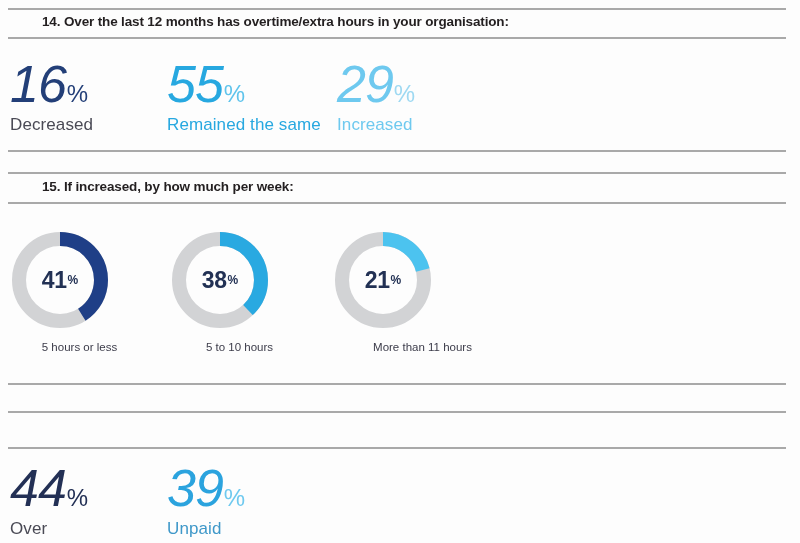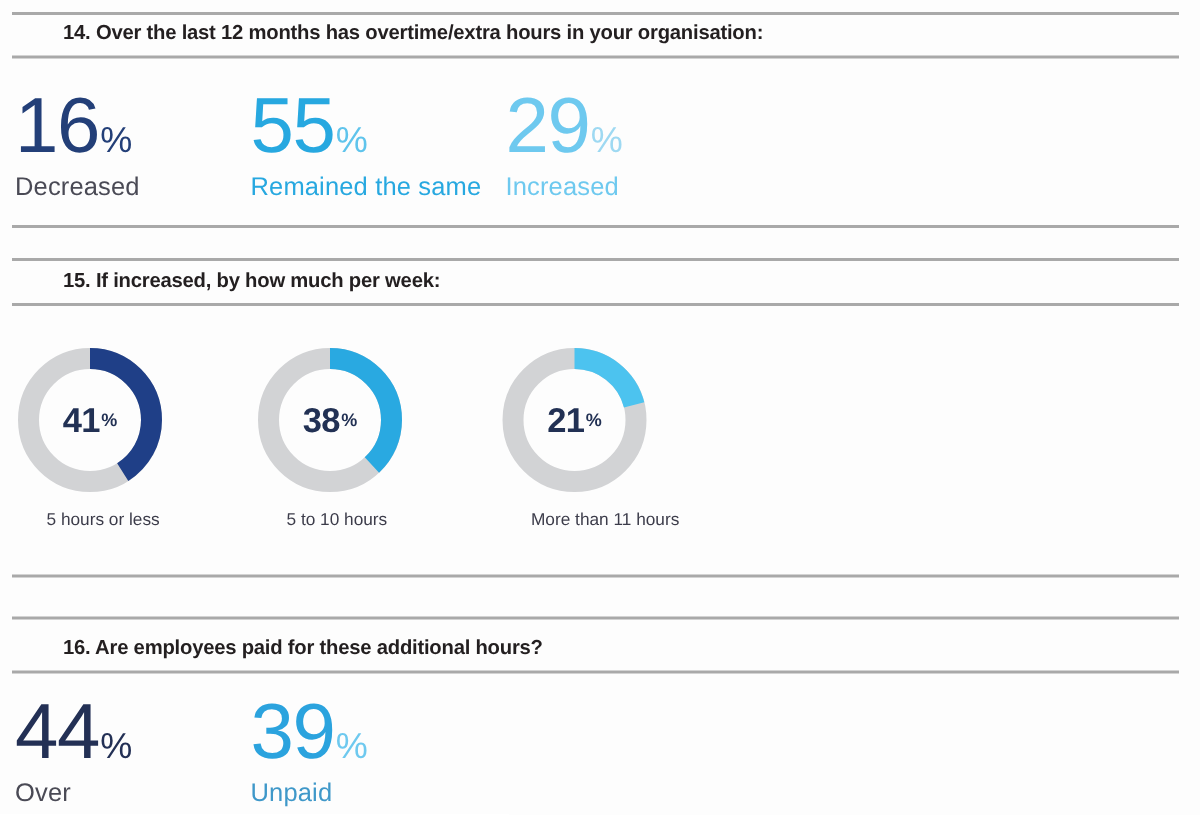--- a/index.html
+++ b/index.html
@@ -47,20 +47,21 @@
     position: absolute;
     white-space: nowrap;
   }
   .stat .big {
     font-size: 52px;
     font-weight: 300;
     line-height: 52px;
     letter-spacing: -1px;
     display: inline-block;
     vertical-align: baseline;
+    font-style: italic;
   }
   .stat .pct {
     font-size: 24px;
     font-weight: 300;
     display: inline-block;
     vertical-align: baseline;
     margin-left: 1px;
   }
   .stat .caption {
     display: block;
@@ -75,21 +76,21 @@
   .c-blue   { color: #27a8e0; }
   .c-blue-l { color: #5fc4ec; }
   .c-sky    { color: #6ec9ef; }
   .c-sky-l  { color: #9ed9f2; }
   .c-grey   { color: #4a4a55; }
 
   
   .donut-wrap {
     position: absolute;
     width: 120px;
-    text-align: left;
+    text-align: center;
   }
   .donut {
     position: relative;
     width: 104px;
     height: 104px;
   }
   .donut svg {
     display: block;
     width: 104px;
     height: 104px;
@@ -193,21 +194,20 @@
         <span class="dnum">21</span>
           <span class="dpct">%</span>
       </div>
     </div>
     <div class="donut-label">More than 11 hours</div>
   </div>
 
   <div class="rule" style="top:383px;"></div>
 
   <div class="rule" style="top:411px;"></div>
-  <div class="q-header" style="top:424px;">16. Are employees paid for these additional hours?</div>
   <div class="rule" style="top:447px;"></div>
 
   <div class="stat" style="left:10px; top:462px;">
     <span class="big" style="color:#233055;">44</span><span class="pct" style="color:#233055;">%</span>
     <span class="caption c-grey">Over</span>
   </div>
 
   <div class="stat" style="left:167px; top:462px;">
     <span class="big" style="color:#2ba3de;">39</span><span class="pct" style="color:#6ec9ef;">%</span>
     <span class="caption" style="color:#3f98c9;">Unpaid</span>

